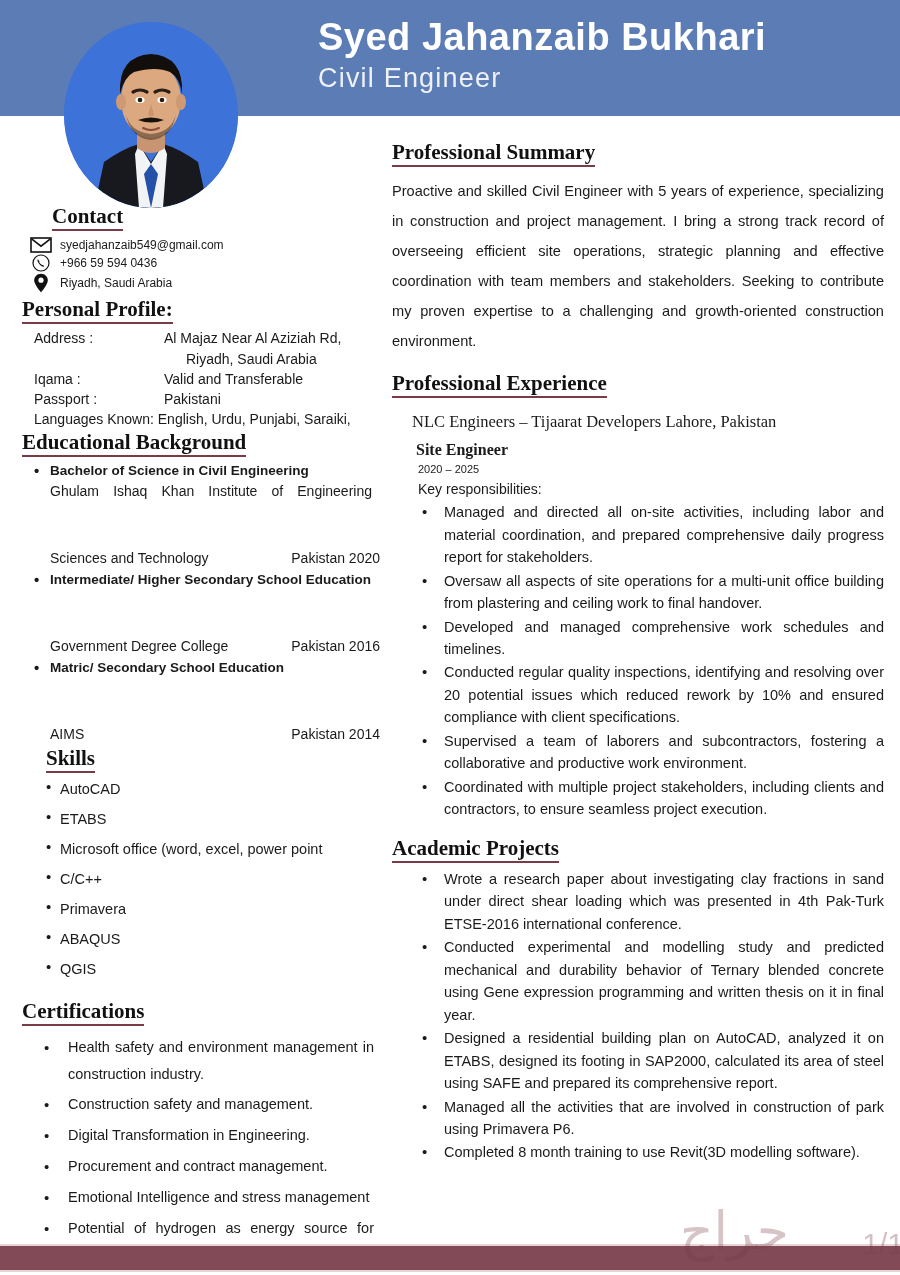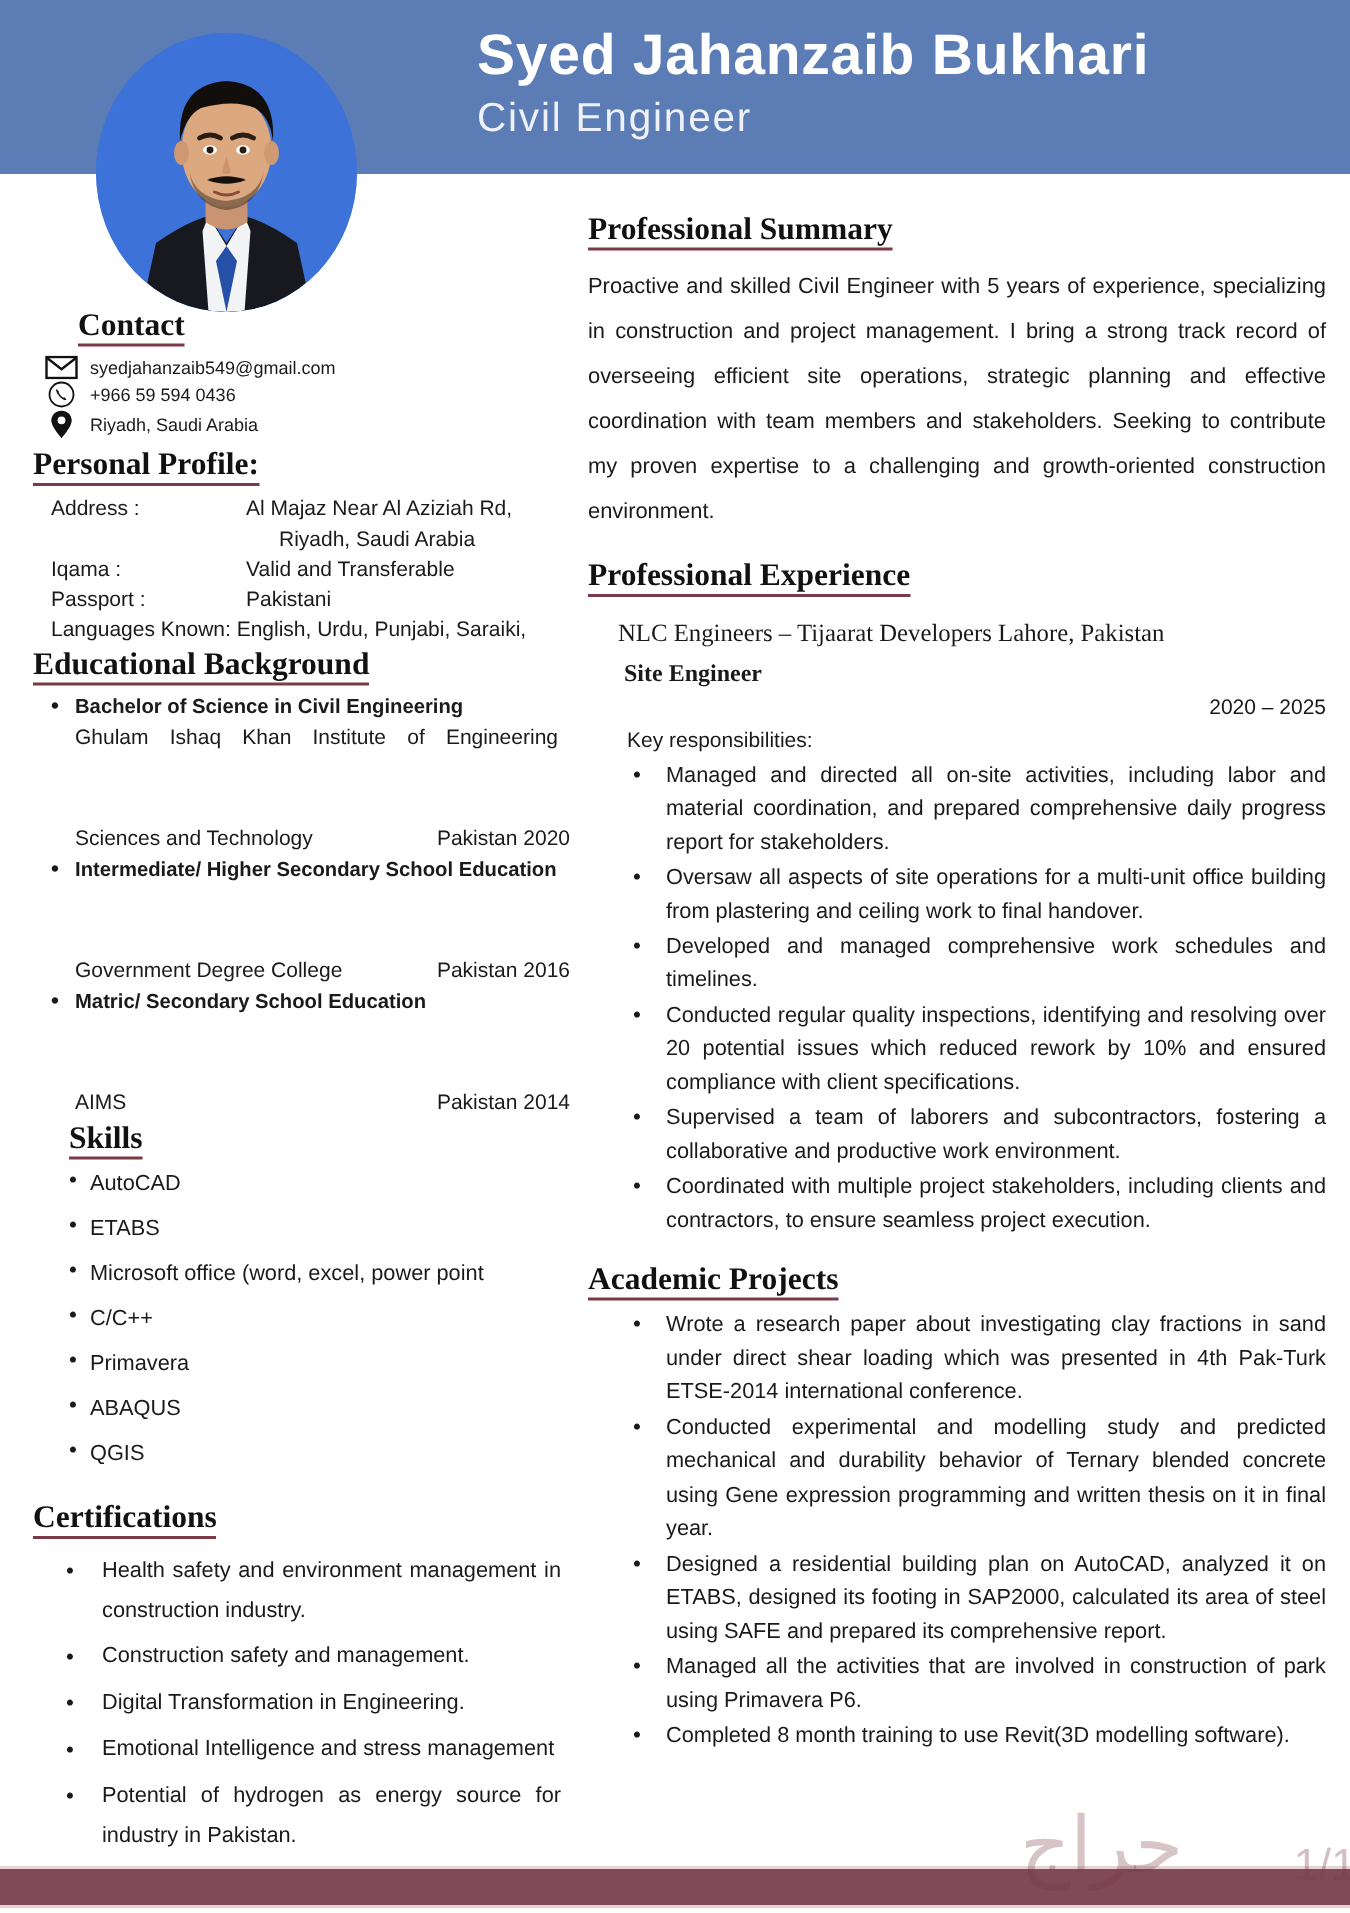--- a/index.html
+++ b/index.html
@@ -200,24 +200,23 @@
   }
   .exp-role {
     font-family: "Liberation Serif", serif;
     font-weight: bold;
     font-size: 16px;
     padding-left: 24px;
     margin-top: 6px;
     line-height: 1.3;
   }
   .exp-dates {
-    font-size: 14px;
+    font-size: 11px;
     padding-left: 26px;
     line-height: 1.5;
-    text-align: right;
   }
   .exp-keyresp {
     font-size: 14px;
     padding-left: 26px;
     line-height: 1.6;
   }
   .bullets { margin-top: 1px; }
   .bullet {
     font-size: 14.5px;
     padding-left: 52px;
@@ -425,20 +424,21 @@
     <div class="skill-row">ABAQUS</div>
     <div class="skill-row">QGIS</div>
   </div>
 
   
   <div class="sec-head" style="margin-top:8px;">Certifications</div>
   <div class="cert-list">
     <div class="cert-row">Health safety and environment management in construction industry.</div>
     <div class="cert-row">Construction safety and management.</div>
     <div class="cert-row">Digital Transformation in Engineering.</div>
+    <div class="cert-row">Procurement and contract management.</div>
     <div class="cert-row">Emotional Intelligence and stress management</div>
     <div class="cert-row">Potential of hydrogen as energy source for industry in Pakistan.</div>
   </div>
 </div>
 
 <div class="col-right">
 
   <div class="sec-head">Professional  Summary</div>
   <div class="summary">Proactive and skilled Civil Engineer with 5 years of experience, specializing in construction and project management. I bring a strong track record of overseeing efficient site operations, strategic planning and effective coordination with team members and stakeholders. Seeking to contribute my proven expertise to a challenging and growth-oriented construction environment.</div>
 
@@ -451,21 +451,21 @@
     <div class="bullet">Managed and directed all on-site activities, including labor and material coordination, and prepared comprehensive daily progress report for stakeholders.</div>
     <div class="bullet">Oversaw all aspects of site operations for a multi-unit office building from plastering and ceiling work to final handover.</div>
     <div class="bullet">Developed and managed comprehensive work schedules and timelines.</div>
     <div class="bullet">Conducted regular quality inspections, identifying and resolving over 20 potential issues which reduced rework by 10% and ensured compliance with client specifications.</div>
     <div class="bullet">Supervised a team of laborers and subcontractors, fostering a collaborative and productive work environment.</div>
     <div class="bullet">Coordinated with multiple project stakeholders, including clients and contractors, to ensure seamless project execution.</div>
   </div>
 
   <div class="sec-head mt-head">Academic  Projects</div>
   <div class="bullets">
-    <div class="bullet">Wrote a research paper about investigating clay fractions in sand under direct shear loading which was presented in 4th Pak-Turk ETSE-2014 international conference.</div>
+    <div class="bullet">Wrote a research paper about investigating clay fractions in sand under direct shear loading which was presented in 4th Pak-Turk ETSE-2016 international conference.</div>
     <div class="bullet">Conducted experimental and modelling study and predicted mechanical and durability behavior of Ternary blended concrete using Gene expression programming and written thesis on it in final year.</div>
     <div class="bullet">Designed a residential building plan on AutoCAD, analyzed it on ETABS, designed its footing in SAP2000, calculated its area of steel using SAFE and prepared its comprehensive report.</div>
     <div class="bullet">Managed all the activities that are involved in construction of park using Primavera P6.</div>
     <div class="bullet">Completed 8 month training to use Revit(3D modelling software).</div>
   </div>
 </div>
 
 <div class="watermark">
   <div class="wm-text">حراج</div>
   <div class="wm-page">1/1</div>

